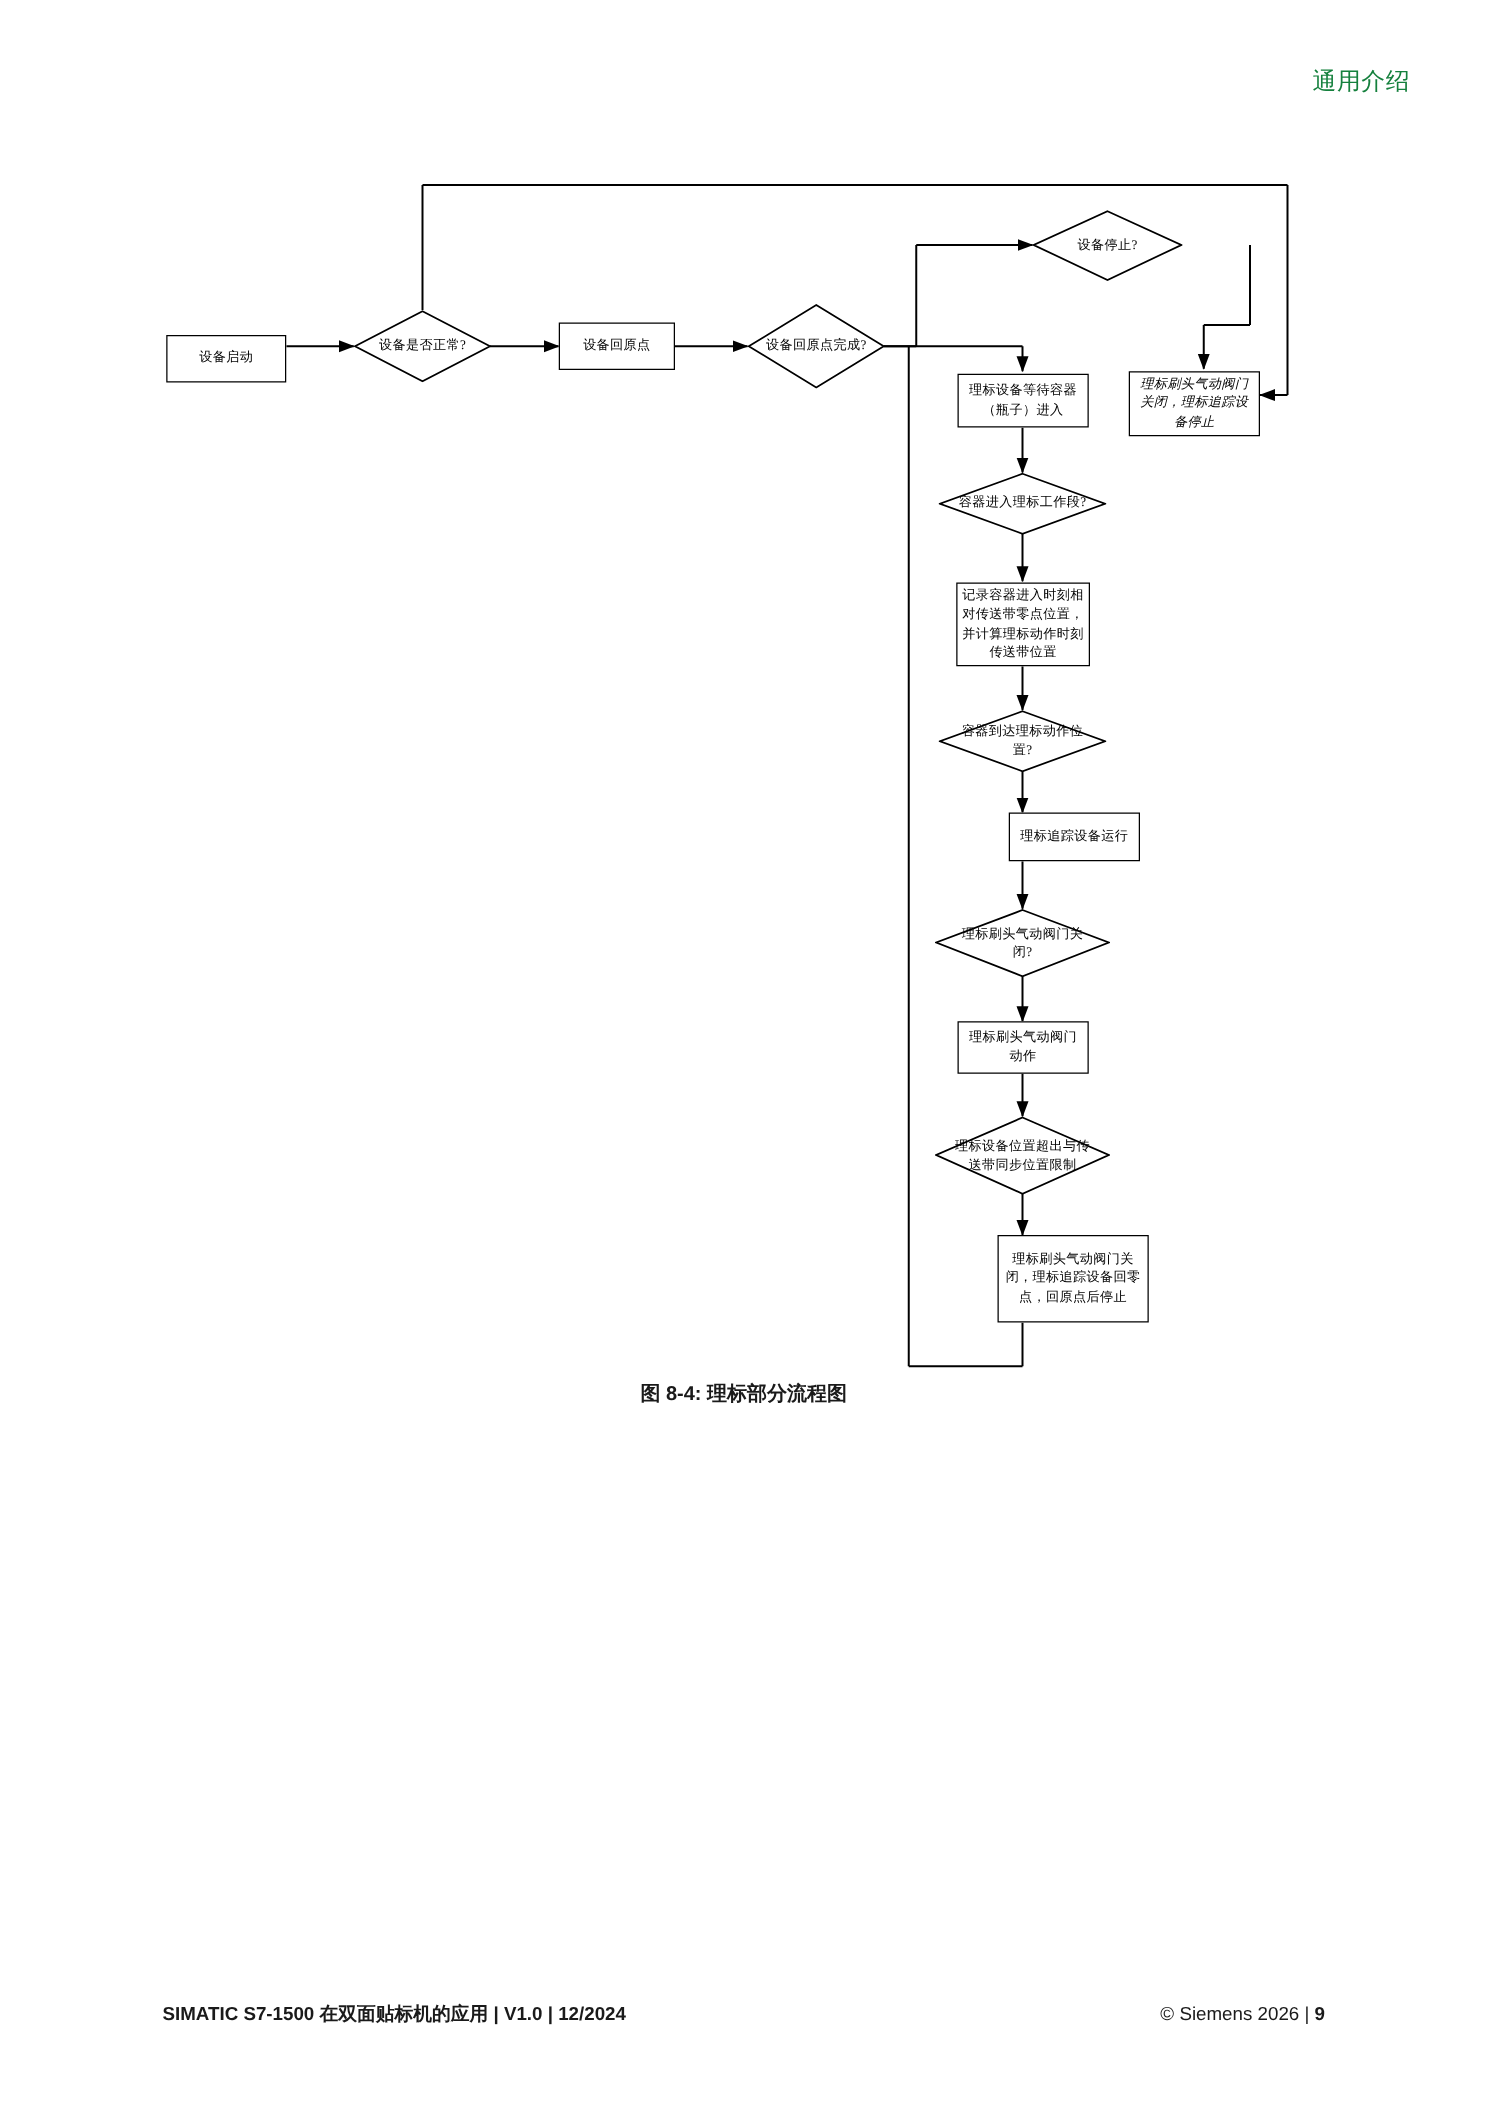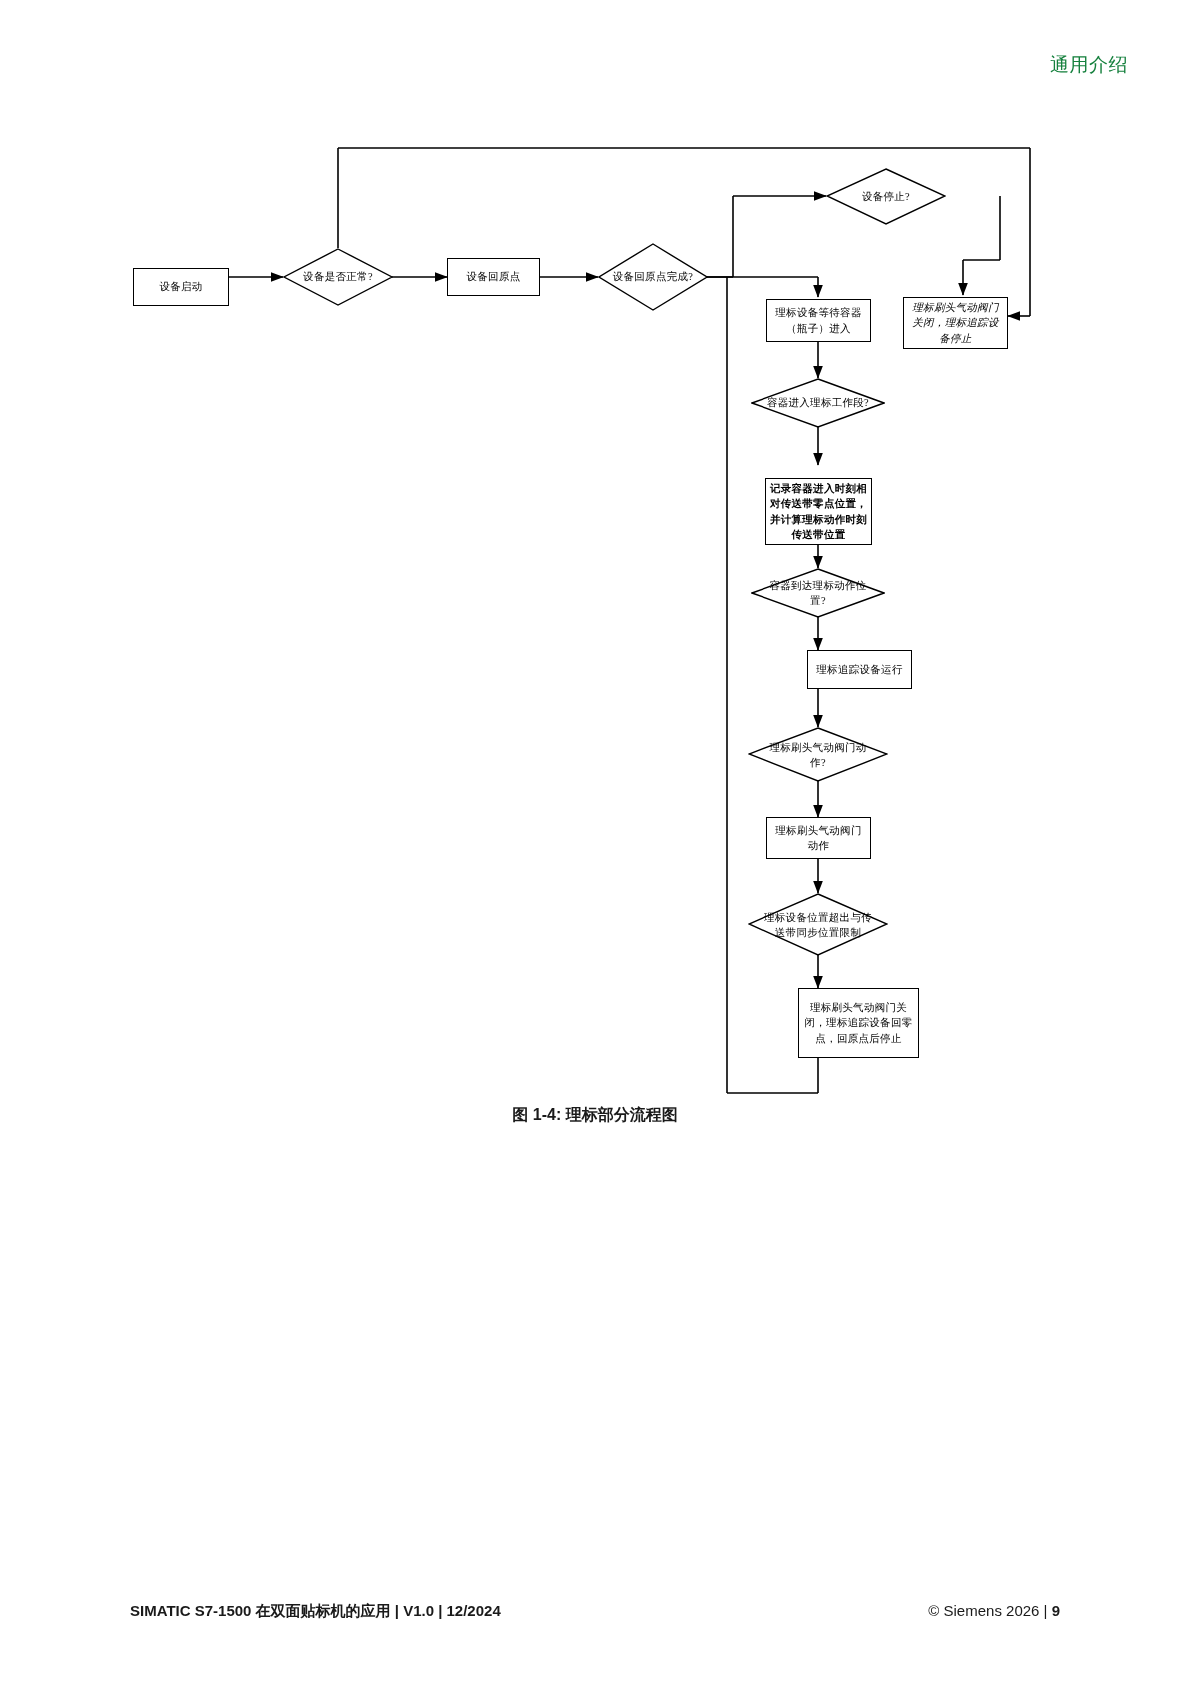--- a/index.html
+++ b/index.html
@@ -188,59 +188,59 @@
     <span class="txt">理标设备等待容器（瓶子）进入</span>
   </div>
 
   <svg style="position:absolute; left:751px; top:378px;" width="134" height="50">
     <polygon points="67,1 133,25 67,49 1,25" fill="#fff" stroke="#000" stroke-width="1.4"></polygon>
   </svg>
   <div class="node diamond-label" style="left:766px; top:384px; width:104px; height:38px;">
     <span class="txt">容器进入理标工作段?</span>
   </div>
 
-  <div class="node box" style="left:765px; top:478px; width:107px; height:67px;font-weight:bold;">
+  <div class="node box" style="left:765px; top:466px; width:107px; height:67px;">
     <span class="txt">记录容器进入时刻相对传送带零点位置，并计算理标动作时刻传送带位置</span>
   </div>
 
   <svg style="position:absolute; left:751px; top:568px;" width="134" height="50">
     <polygon points="67,1 133,25 67,49 1,25" fill="#fff" stroke="#000" stroke-width="1.4"></polygon>
   </svg>
   <div class="node diamond-label" style="left:768px; top:574px; width:100px; height:38px;">
     <span class="txt">容器到达理标动作位置?</span>
   </div>
 
   <div class="node box" style="left:766px; top:650px; width:105px; height:39px;margin-left:41px;">
     <span class="txt">理标追踪设备运行</span>
   </div>
 
   <svg style="position:absolute; left:748px; top:727px;" width="140" height="55">
     <polygon points="70,1 139,27 70,54 1,27" fill="#fff" stroke="#000" stroke-width="1.4"></polygon>
   </svg>
   <div class="node diamond-label" style="left:766px; top:735px; width:104px; height:40px;">
-    <span class="txt">理标刷头气动阀门动作?</span>
+    <span class="txt">理标刷头气动阀门关闭?</span>
   </div>
 
   <div class="node box" style="left:766px; top:817px; width:105px; height:42px;">
     <span class="txt">理标刷头气动阀门动作</span>
   </div>
 
   <svg style="position:absolute; left:748px; top:893px;" width="140" height="63">
     <polygon points="70,1 139,31 70,62 1,31" fill="#fff" stroke="#000" stroke-width="1.4"></polygon>
   </svg>
   <div class="node diamond-label" style="left:760px; top:900px; width:116px; height:50px;">
     <span class="txt">理标设备位置超出与传送带同步位置限制</span>
   </div>
 
   <div class="node box" style="left:766px; top:988px; width:121px; height:70px;margin-left:32px;">
     <span class="txt">理标刷头气动阀门关闭，理标追踪设备回零点，回原点后停止</span>
   </div>
 
 </div>
 
-<div id="figure-caption">图 1-4: 理标部分流程图</div>
+<div id="figure-caption">图 8-4: 理标部分流程图</div>
 
 <div id="page-footer">
   <div id="footer-left">SIMATIC S7-1500 在双面贴标机的应用 | V1.0 | 12/2024</div>
   <div id="footer-right">
     <span>© Siemens 2026 | </span><span class="pagenum">9</span>
   </div>
 </div>
 
 </body></html>

